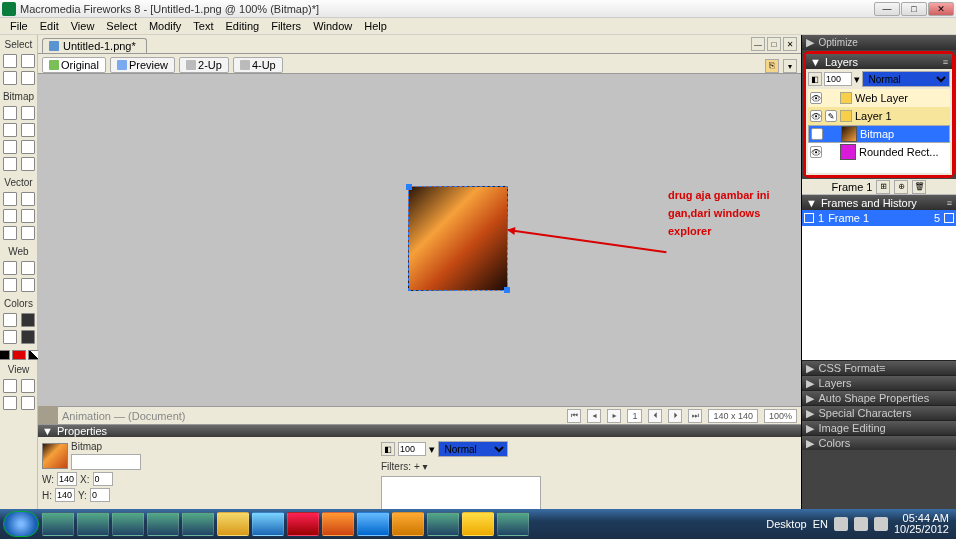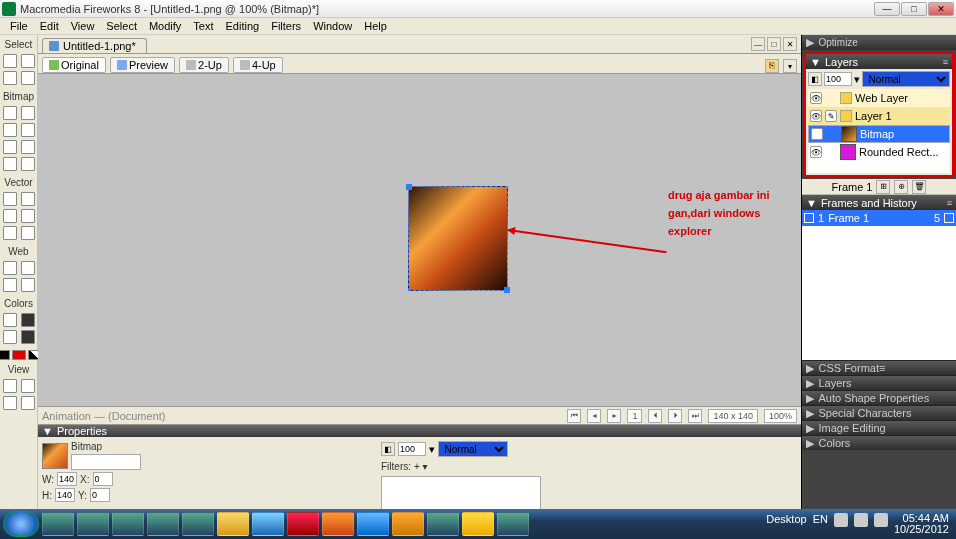--- a/index.html
+++ b/index.html
@@ -48,21 +48,21 @@
 .annot1 .arrow::after{content:"";position:absolute;right:-1px;top:-3px;border-left:8px solid #d80000;border-top:4px solid transparent;border-bottom:4px solid transparent;}
 .annot2{ position:absolute; left:630px; top:112px; color:#d80000; font-weight:bold; font-size:14px; line-height:17px;}
 .annot2 .arrow{position:absolute;left:-160px;top:43px;width:160px;height:2px;background:#d80000;transform-origin:left center;transform:rotate(8deg);}
 .annot2 .arrow::before{content:"";position:absolute;left:-1px;top:-3px;border-right:8px solid #d80000;border-top:4px solid transparent;border-bottom:4px solid transparent;}
 
 .placed-img{ position:absolute; left:370px; top:112px; width:100px; height:105px; background:linear-gradient(135deg,#2a1608,#f6a03b 35%,#c44913 60%,#1b0b04); border:1px dashed #2a7fff;}
 .placed-img::before,.placed-img::after{content:"";position:absolute;width:6px;height:6px;background:#2a7fff;}
 .placed-img::before{left:-3px;top:-3px;} 
 .placed-img::after{right:-3px;bottom:-3px;}
 
-.status-strip{height:18px;background:#ece9d8;border-top:1px solid #999;display:flex;align-items:center;padding:0 4px;font-size:10px;color:#555;gap:6px;}
+.status-strip{height:18px;background:#ece9d8;border-top:1px solid #999;display:flex;align-items:center;padding:0 4px;font-size:10px;color:#555;gap:6px;margin-left:20px;}
 .status-strip .sp{flex:1;}
 .navbtn{width:14px;height:14px;border:1px solid #aaa;background:#f8f8f8;display:flex;align-items:center;justify-content:center;font-size:8px;}
 .status-field{border:1px solid #aaa;background:#fff;padding:0 4px;height:14px;display:flex;align-items:center;font-size:9px;}
 
 
 .props{height:85px;background:#ece9d8;border-top:1px solid #999;display:flex;flex-direction:column;}
 .props-header{height:16px;background:linear-gradient(#6b6b6b,#3a3a3a);color:#fff;display:flex;align-items:center;padding:0 4px;font-size:10px;}
 .props-header .tri{margin-right:4px;}
 .props-body{flex:1;display:flex;padding:4px;gap:20px;}
 .pb-left{display:flex;flex-direction:column;gap:2px;}
@@ -105,21 +105,21 @@
 .frame-row .sp{flex:1;}
 
 .accordion{height:15px;background:linear-gradient(#5a5a5a,#2e2e2e);color:#ccc;display:flex;align-items:center;padding:0 4px;font-size:10px;border-top:1px solid #222;}
 .accordion .tri{margin-right:4px;}
 
 
 .taskbar{position:absolute;left:0;bottom:0;right:0;height:30px;background:linear-gradient(#3a6ea5,#1e3a5a 40%,#1a2f48);display:flex;align-items:center;padding:0 3px;gap:3px;}
 .start{width:36px;height:26px;background:radial-gradient(circle,#7db9ff 10%,#1a5fb4 70%);border-radius:13px;border:1px solid #0a3;}
 .tb-ico{width:32px;height:24px;background:linear-gradient(#5a8,#246);border:1px solid rgba(255,255,255,.15);border-radius:2px;}
 .tb-sp{flex:1;}
-.tray{display:flex;align-items:flex-start;gap:6px;color:#fff;font-size:9px;padding:0 4px;}
+.tray{display:flex;align-items:center;gap:6px;color:#fff;font-size:9px;padding:0 4px;}
 .tray .ln{line-height:11px;text-align:right;}
 .tb-i{width:14px;height:14px;background:#ccc;border-radius:2px;}
 </style>
 </head>
 <body>
 
 <div class="titlebar">
   <div class="icon"></div>
   <div class="title">Macromedia Fireworks 8 - [Untitled-1.png @ 100% (Bitmap)*]</div>
   <div class="winbtns">

